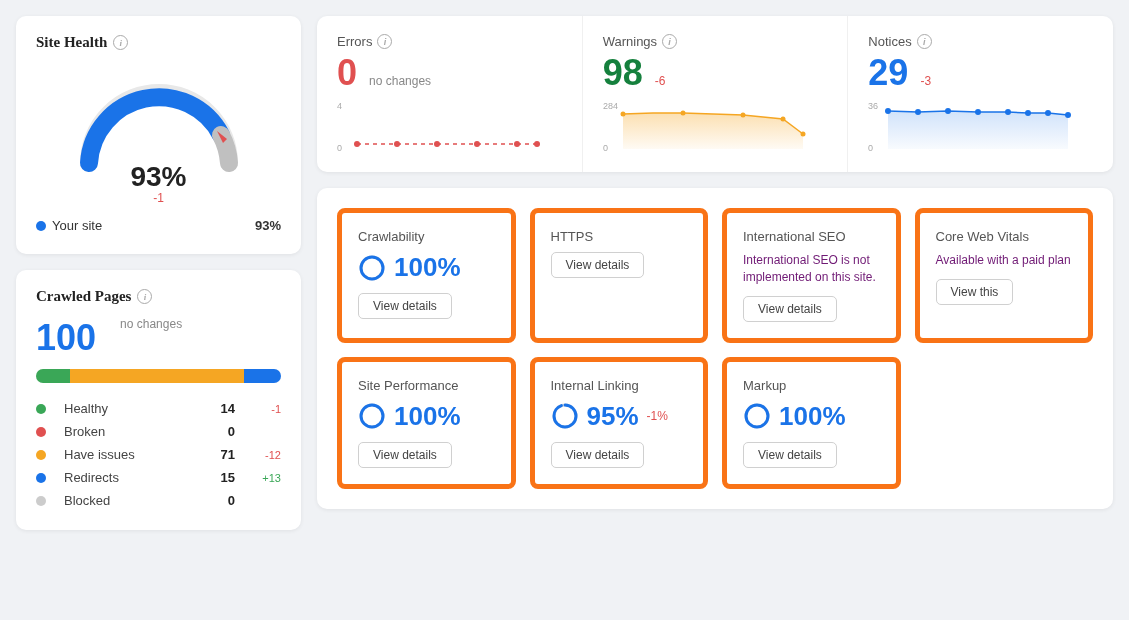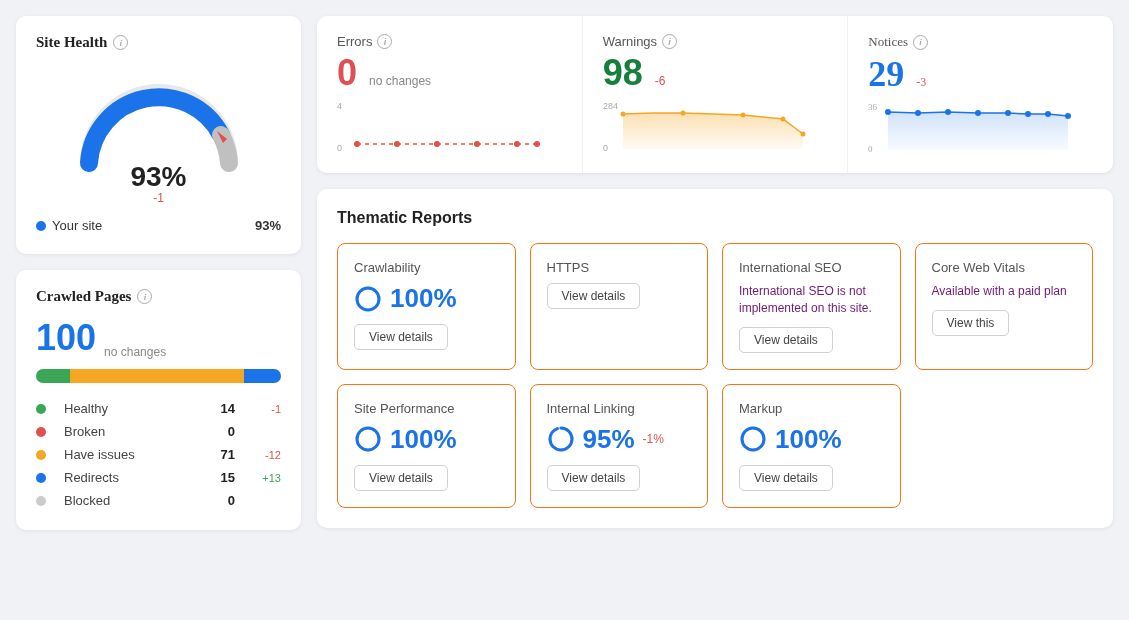--- a/index.html
+++ b/index.html
@@ -98,22 +98,22 @@
     }
     .legend-val { font-weight: 600; font-size: 13px; }
     .legend-expand { font-size: 16px; color: #aaa; cursor: pointer; }
 
     
     .crawled-big {
       font-size: 36px;
       font-weight: 700;
       color: #1a73e8;
       display: flex;
-      align-items: flex-end;
-      gap: 8px;
+      align-items: flex-start;
+      gap: 24px;
     }
     .crawled-sub {
       font-size: 12px;
       color: #888;
       font-weight: 400;
     }
     .progress-bar-track {
       height: 14px;
       border-radius: 7px;
       background: #eee;
@@ -142,27 +142,28 @@
       gap: 16px;
     }
     
     .metrics-row {
       display: flex;
       gap: 0;
       background: #fff;
       border-radius: 10px;
       box-shadow: 0 1px 4px rgba(0,0,0,0.07);
       overflow: hidden;
+      align-items: center;
     }
     .metric-card {
       flex: 1;
       padding: 18px 20px;
       border-right: 1px solid #f0f0f0;
     }
-    .metric-card:last-child { border-right: none; font-family: Liberation Serif, serif; }
+    .metric-card:last-child { border-right: none; }
     .metric-title {
       font-size: 13px;
       color: #555;
       display: flex;
       align-items: center;
       gap: 5px;
       margin-bottom: 6px;
     }
     .metric-value {
       font-size: 36px;
@@ -195,21 +196,21 @@
       color: #222;
       margin-bottom: 16px;
     }
     .reports-grid {
       display: grid;
       grid-template-columns: repeat(4, 1fr);
       gap: 14px;
       margin-bottom: 14px;
     }
     .report-item {
-      border: 1px solid #f97316;
+      border: 5px solid #f97316;
       border-radius: 8px;
       padding: 16px;
     }
     .report-name {
       font-size: 13px;
       color: #555;
       margin-bottom: 8px;
     }
     .report-score {
       display: flex;
@@ -425,21 +426,20 @@
             <circle cx="160" cy="14" r="3" fill="#1a73e8"></circle>
             <circle cx="180" cy="14" r="3" fill="#1a73e8"></circle>
             <circle cx="200" cy="16" r="3" fill="#1a73e8"></circle>
           </svg>
         </div>
       </div>
 
     </div>
 
     <div class="thematic-card">
-      <div class="thematic-title">Thematic Reports</div>
 
       <div class="reports-grid">
 
         <div class="report-item">
           <div class="report-name">Crawlability</div>
           <div class="report-score">
             <svg class="ring-icon" viewBox="0 0 28 28">
               <circle cx="14" cy="14" r="11" fill="none" stroke="#e0e0e0" stroke-width="3"></circle>
               <circle cx="14" cy="14" r="11" fill="none" stroke="#1a73e8" stroke-width="3" stroke-dasharray="69 0" stroke-linecap="round" transform="rotate(-90 14 14)"></circle>
             </svg>

